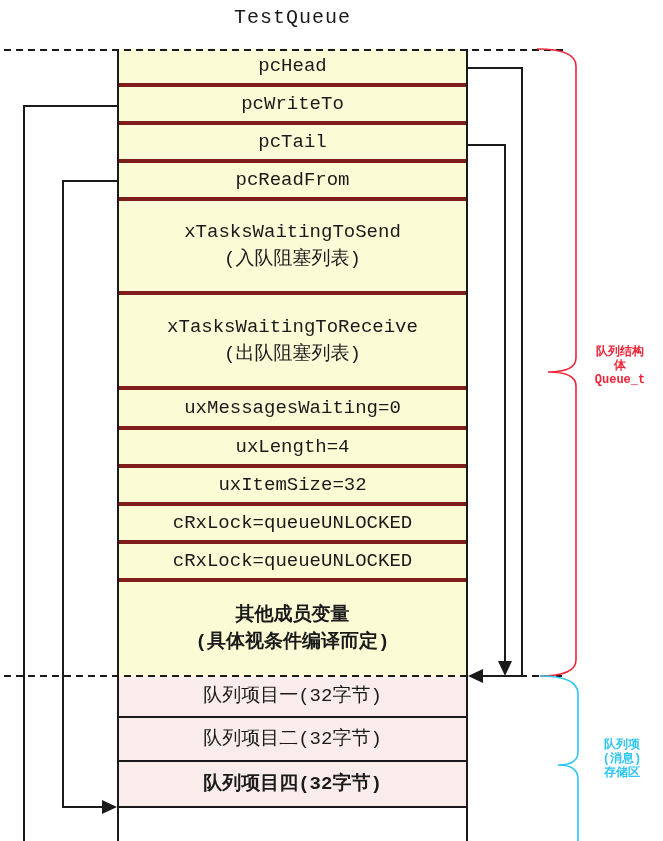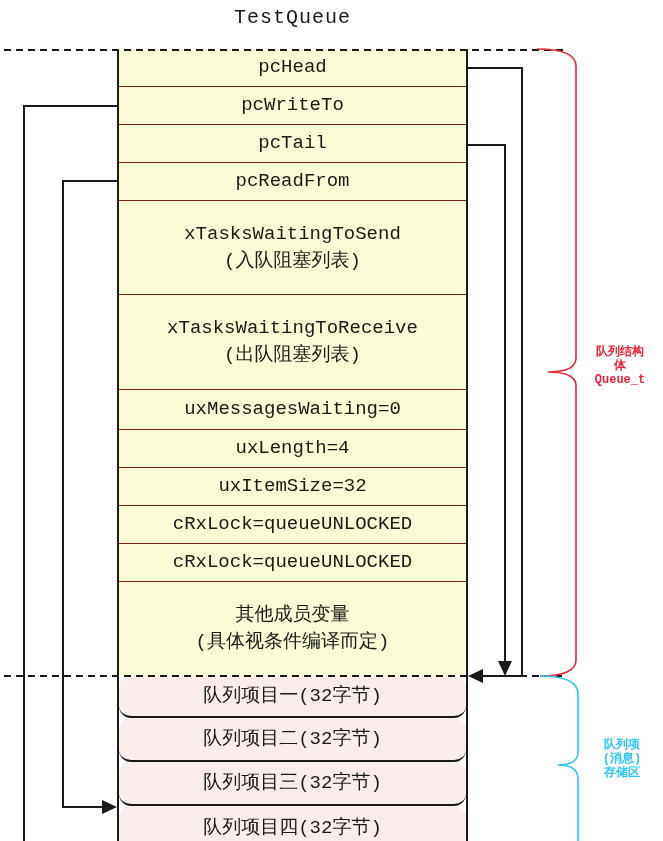--- a/index.html
+++ b/index.html
@@ -19,28 +19,28 @@
   .box{
     position:absolute;left:117px;width:351px;
     box-sizing:border-box;
     border-left:2px solid #1a1a1a;border-right:2px solid #1a1a1a;
     display:flex;flex-direction:column;
   }
   .struct-box{top:49px;height:627px;}
   .storage-box{top:676px;height:176px;}
   .cell{
     box-sizing:border-box;
-    border-bottom:1px solid #7f1d1d;
+    border-bottom:4px solid #7f1d1d;
     display:flex;align-items:center;justify-content:center;
     text-align:center;font-size:19px;line-height:1.42;
     white-space:pre-line;
   }
-  .cell:last-child{border-bottom:none;}
+  .cell:last-child{border-bottom:none;font-weight:bold;}
   .struct-box .cell:last-child{border-bottom:none;}
-  .storage-box .cell{border-bottom:2px solid #1a1a1a;border-radius:12px;}
+  .storage-box .cell{border-bottom:2px solid #1a1a1a;}
   .yellow{background:#fbfbd6;}
   .pink{background:#fbecec;}
   .overlay{position:absolute;left:0;top:0;pointer-events:none;}
   .brace-label{
     position:absolute;width:84px;text-align:center;
     font-weight:bold;font-size:12px;line-height:1.18;
     white-space:pre-line;
   }
   .brace-label.red{left:578px;top:345px;color:#ee2538;}
   .brace-label.cyan{left:580px;top:738px;color:#2ec5f5;}
@@ -66,21 +66,20 @@
     <div class="cell yellow" style="height:38px">uxItemSize=32</div>
     <div class="cell yellow" style="height:38px">cRxLock=queueUNLOCKED</div>
     <div class="cell yellow" style="height:38px">cRxLock=queueUNLOCKED</div>
     <div class="cell yellow" style="flex:1">其他成员变量
 (具体视条件编译而定)</div>
   </div>
 
   <div class="box storage-box">
     <div class="cell pink" style="height:42px">队列项目一(32字节)</div>
     <div class="cell pink" style="height:44px">队列项目二(32字节)</div>
-    <div class="cell pink" style="height:44px">队列项目三(32字节)</div>
     <div class="cell pink" style="height:46px">队列项目四(32字节)</div>
   </div>
 
   <svg class="overlay" width="663" height="841" viewBox="0 0 663 841">
 
     <path d="M4,50 H568" stroke="#1a1a1a" stroke-width="2" stroke-dasharray="7,5" fill="none"></path>
     <path d="M4,676 H562" stroke="#1a1a1a" stroke-width="2" stroke-dasharray="7,5" fill="none"></path>
 
     <path d="M468,68 H522 V676 H482" stroke="#1a1a1a" stroke-width="2" fill="none"></path>
     <polygon points="468,676 483,669 483,683" fill="#1a1a1a"></polygon>

